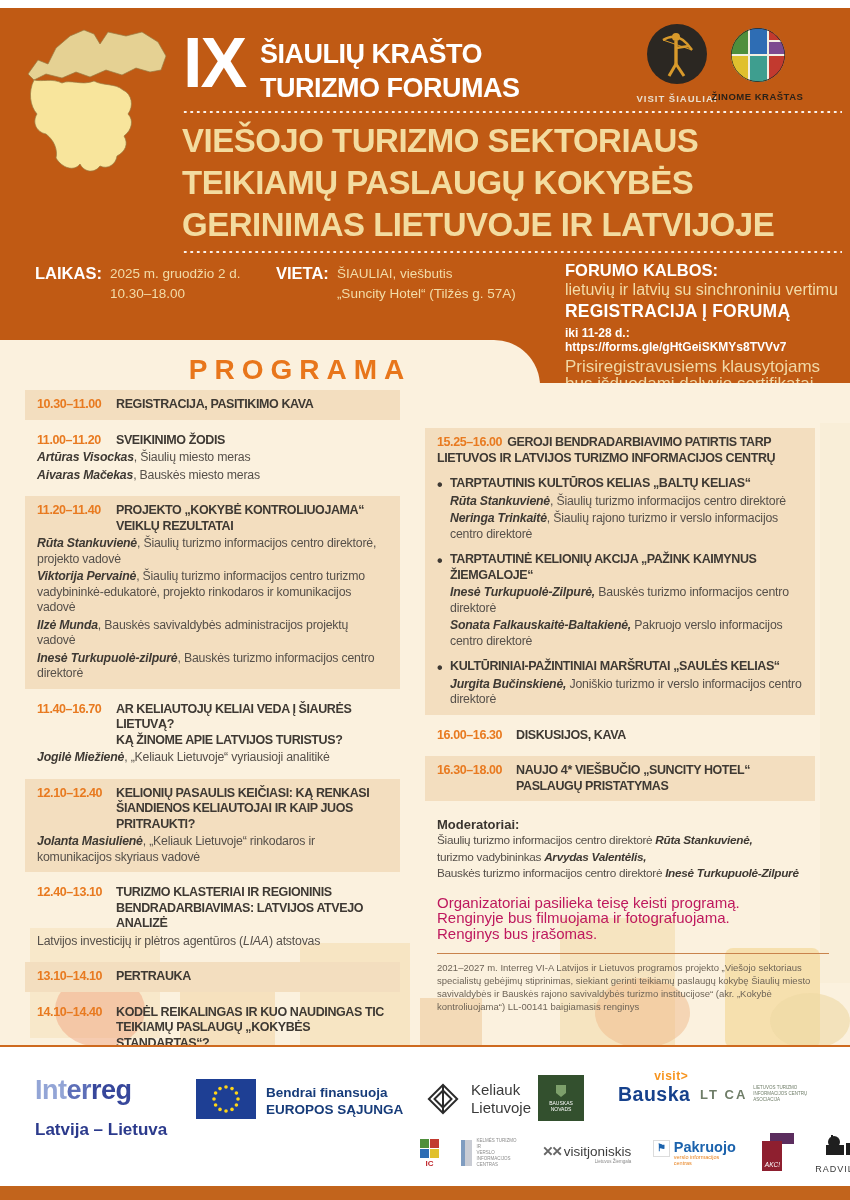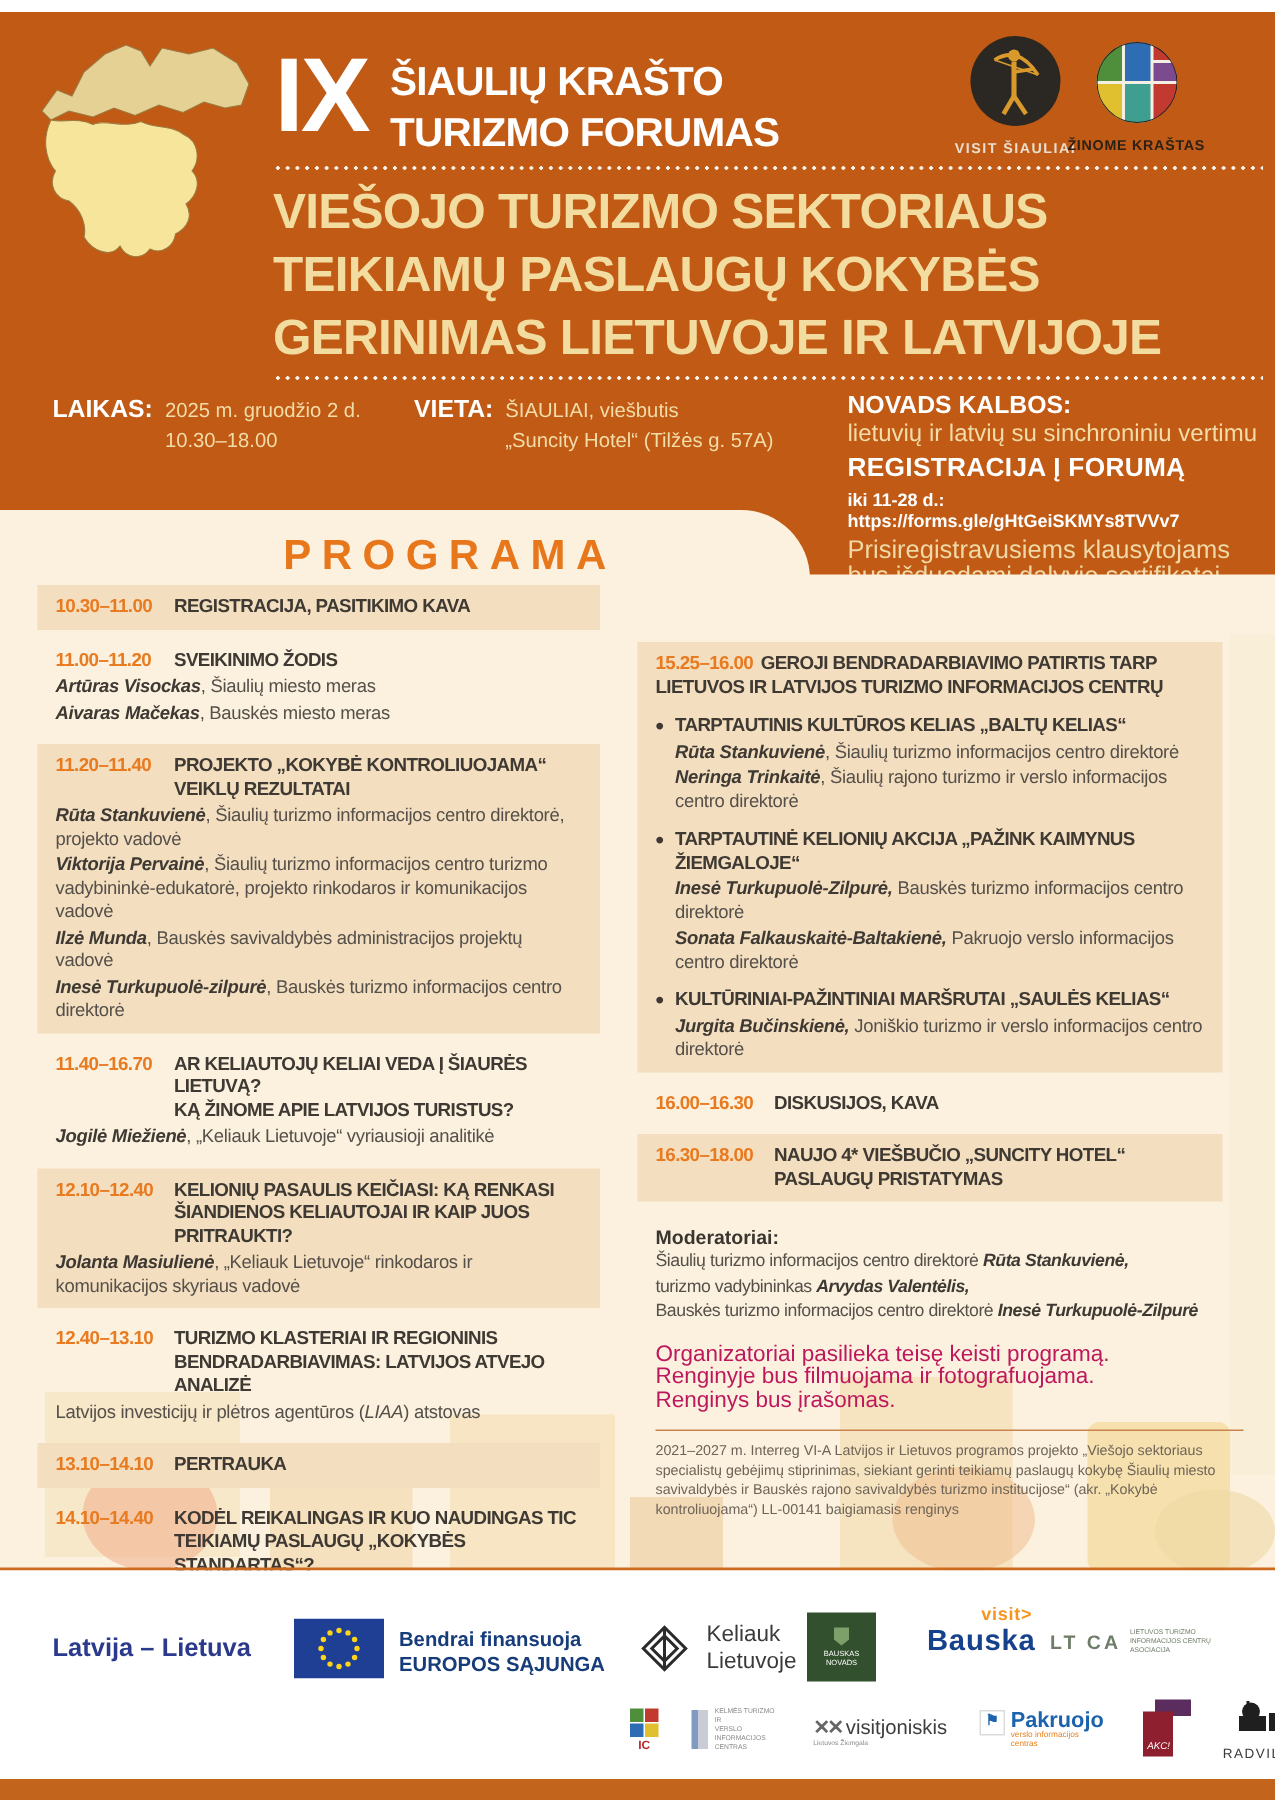--- a/index.html
+++ b/index.html
@@ -79,21 +79,21 @@
   .ltica-w{font-size:13px;font-weight:bold;color:#6f7d68;letter-spacing:2px;}
   .ltica-sub{font-size:4.5px;color:#6f7d68;line-height:6px;}
   .frow2{position:absolute;left:420px;top:80px;height:52px;display:flex;align-items:center;gap:22px;}
   .l-ic{text-align:center;}
   .ic-grid{display:grid;grid-template-columns:9px 9px;grid-gap:1px;margin:0 auto;}
   .ic-grid i{width:9px;height:9px;display:block;}
   .ic-word{font-size:8px;font-weight:bold;color:#c0272d;margin-top:1px;}
   .l-kelme{display:flex;align-items:center;gap:4px;}
   .kel-icon{width:14px;height:26px;background:linear-gradient(90deg,#7f9cc0 40%,#c9ccd4 40%);}
   .kel-text{font-size:4.5px;color:#8a8a8a;line-height:6px;}
-  .l-jon{text-align:left;color:#3d3d3d;}
+  .l-jon{text-align:right;color:#3d3d3d;}
   .jon-main{font-size:13.5px;}
   .jon-x{color:#666;font-weight:bold;letter-spacing:-2px;margin-right:3px;}
   .jon-sub{font-size:4.5px;color:#8a8a8a;}
   .l-pak{display:flex;align-items:flex-start;gap:4px;}
   .pak-ic{width:15px;height:15px;background:#ffffff;border:1px solid #dcdcdc;color:#1c63ad;font-size:10px;line-height:14px;text-align:center;font-weight:bold;}
   .pak-word{font-size:14.5px;font-weight:bold;color:#1c63ad;line-height:14px;}
   .pak-sub{font-size:5.5px;color:#e8821e;}
   .l-akc{position:relative;width:42px;height:40px;}
   .akc-p{position:absolute;left:12px;top:0;width:24px;height:11px;background:#5b2d5e;color:#fff;font-size:4px;text-align:center;line-height:11px;}
   .akc-r{position:absolute;left:4px;top:8px;width:20px;height:30px;background:#8e1f2f;color:#fff;
@@ -171,21 +171,21 @@
     </span>
   </div>
   <div class="vieta">
     <span class="info-label">VIETA:</span>
     <span class="info-val">
       <span>ŠIAULIAI, viešbutis</span><br>
       <span>„Suncity Hotel“ (Tilžės g. 57A)</span>
     </span>
   </div>
   <div class="kalbos">
-    <div class="info-label">NOVADS KALBOS:</div>
+    <div class="info-label">FORUMO KALBOS:</div>
     <div class="info-val" style="font-size:16px">lietuvių ir latvių su sinchroniniu vertimu</div>
   </div>
   <div class="registr">
     <div class="reg-h">REGISTRACIJA Į FORUMĄ</div>
     <a class="reg-url" href="#">iki 11-28 d.: https://forms.gle/gHtGeiSKMYs8TVVv7</a>
     <div class="reg-note">
       <span>Prisiregistravusiems klausytojams</span><br>
       <span>bus išduodami dalyvio sertifikatai</span>
     </div>
   </div>
@@ -288,20 +288,23 @@
         <p>Renginyje bus filmuojama ir fotografuojama.</p>
         <p>Renginys bus įrašomas.</p>
       </div>
     <div class="fineprint">2021–2027 m. Interreg VI-A Latvijos ir Lietuvos programos projekto „Viešojo sektoriaus specialistų gebėjimų stiprinimas, siekiant gerinti teikiamų paslaugų kokybę Šiaulių miesto savivaldybės ir Bauskės rajono savivaldybės turizmo institucijose“ (akr. „Kokybė kontroliuojama“) LL-00141 baigiamasis renginys</div>
   </div>
 
   <div class="sep-line"></div>
   <div class="footer">
 
     <div class="interreg">
+      <div class="interreg-word">
+        <span class="iw1">Int</span><span class="iw2">er</span><span class="iw3">reg</span>
+      </div>
       <div class="interreg-sub">Latvija – Lietuva</div>
     </div>
 
     <svg class="euflag" width="60" height="40" viewBox="0 0 60 40">
       <rect width="60" height="40" fill="#1e3f94"></rect>
       <g fill="#ffd617">
         <circle cx="30" cy="8" r="1.8"></circle>
           <circle cx="36" cy="9.6" r="1.8"></circle>
           <circle cx="40.4" cy="14" r="1.8"></circle>
         <circle cx="42" cy="20" r="1.8"></circle>

